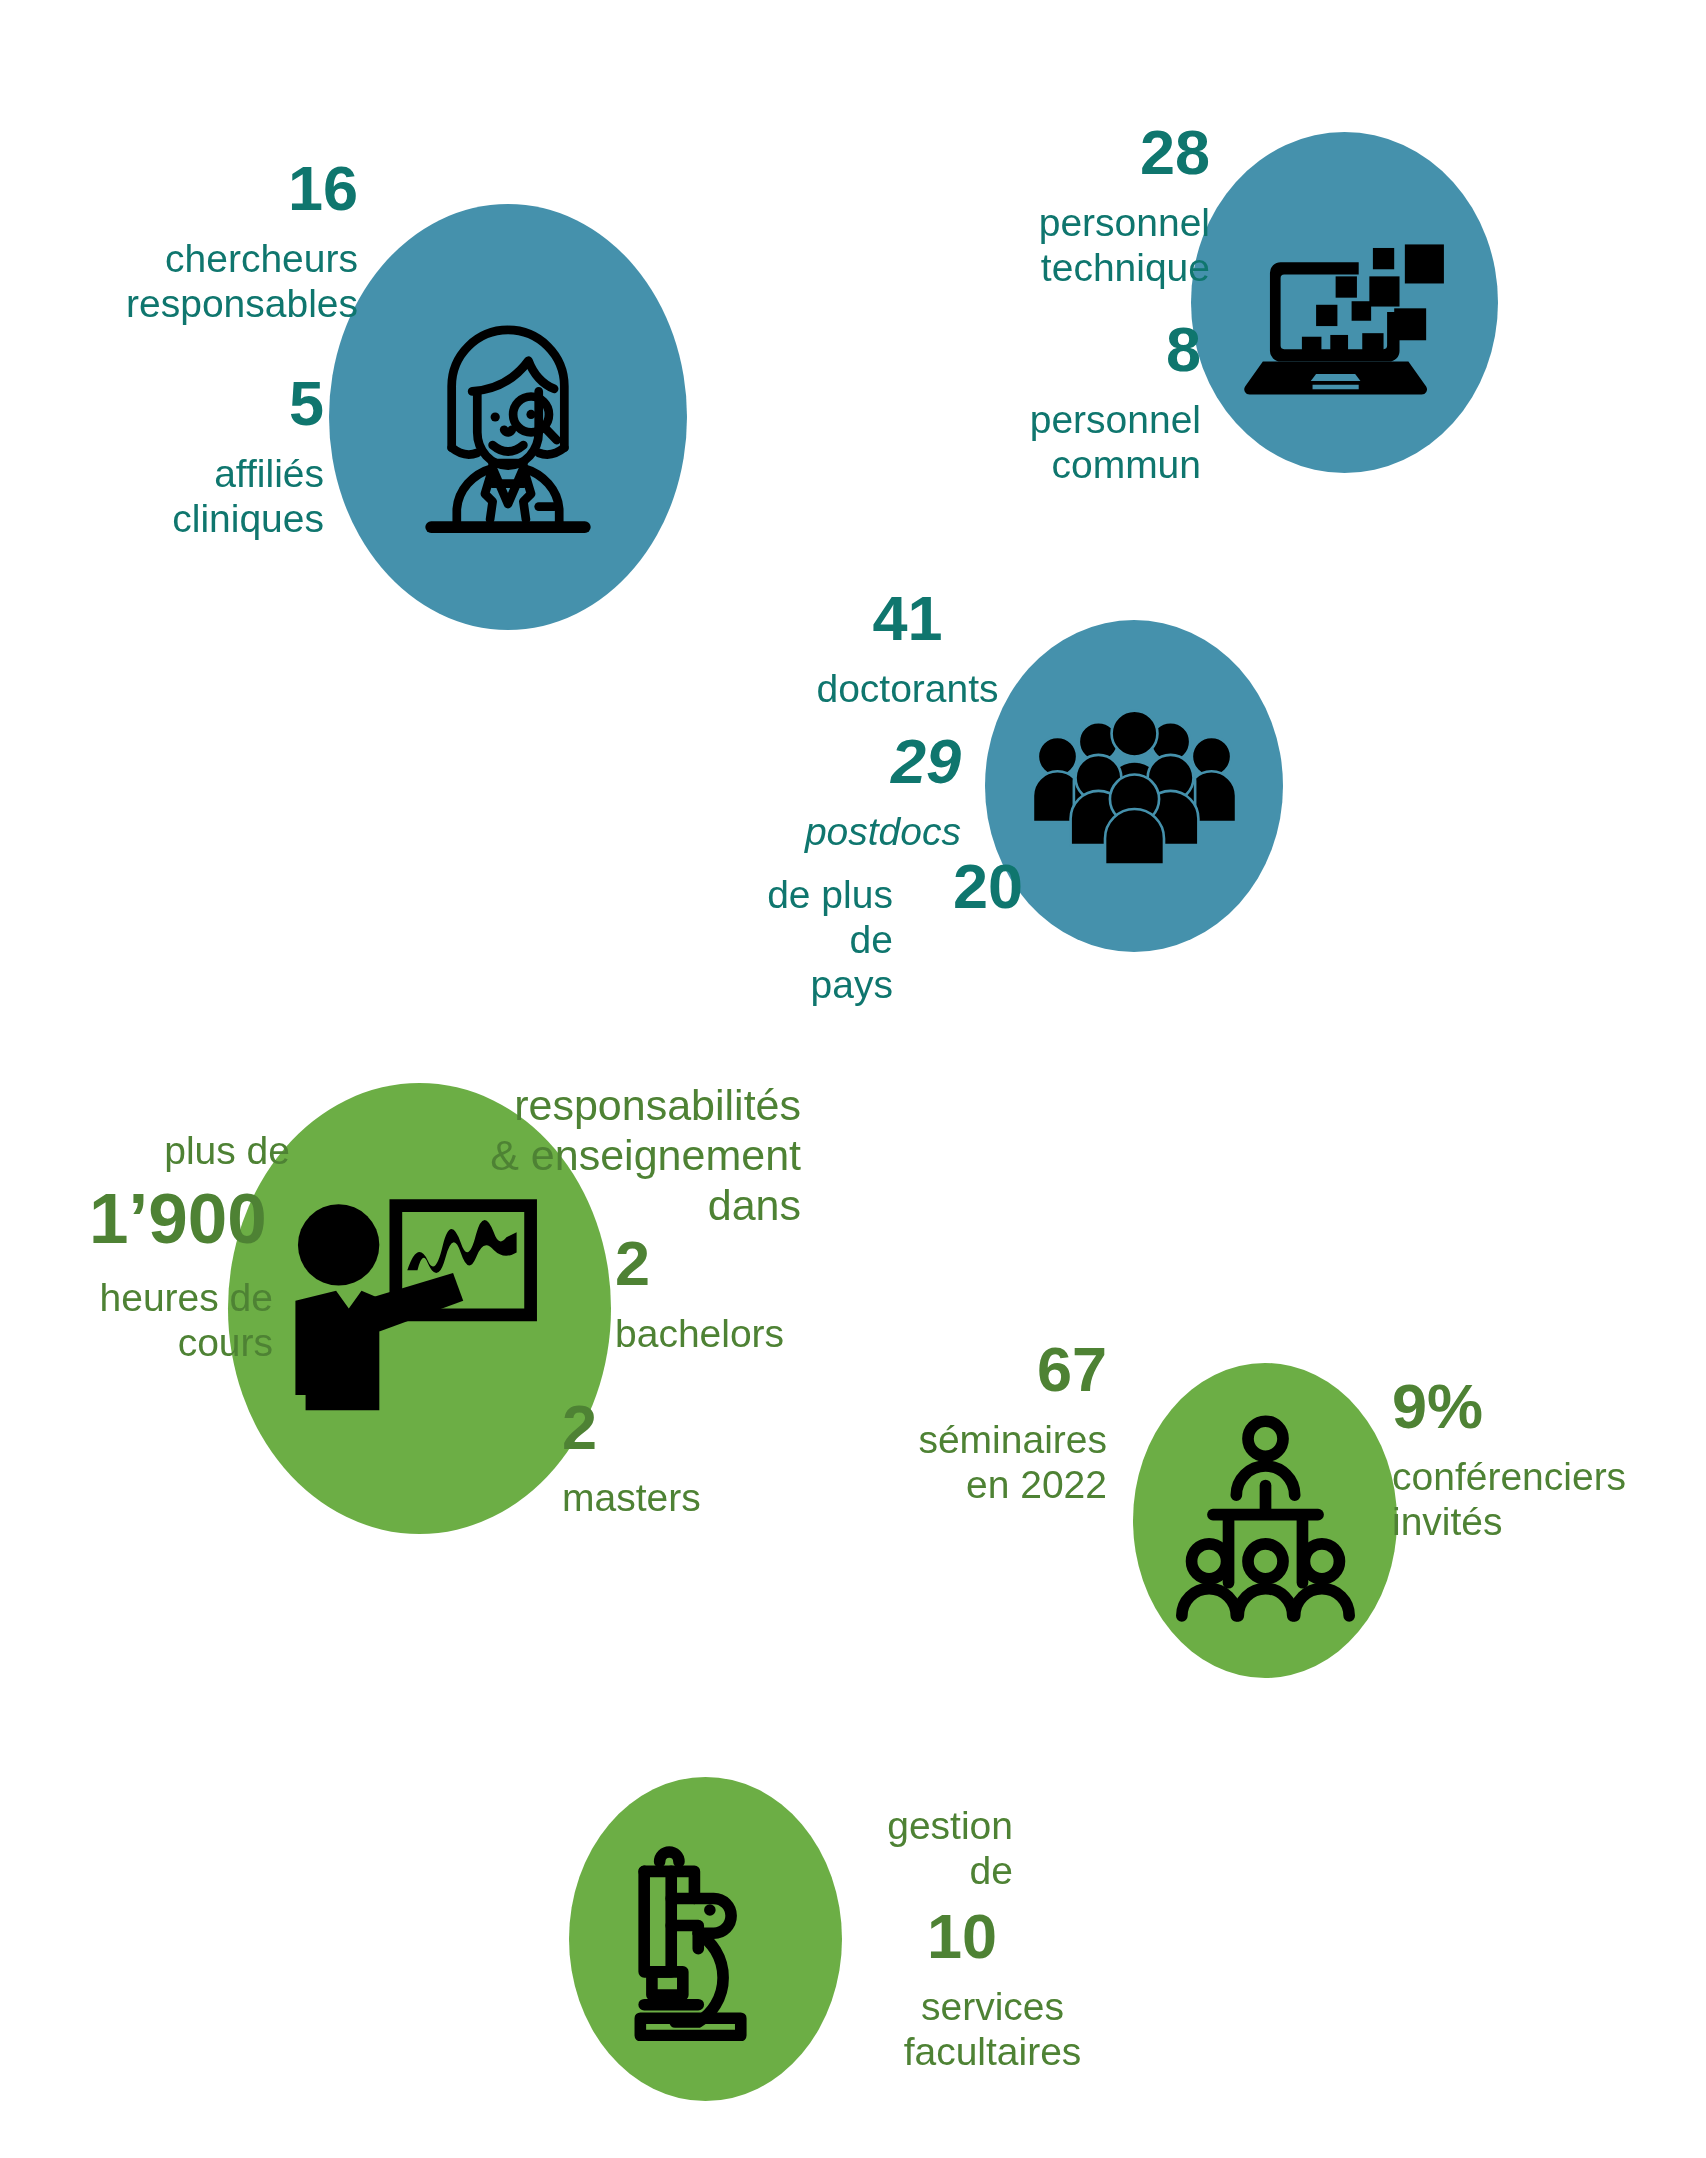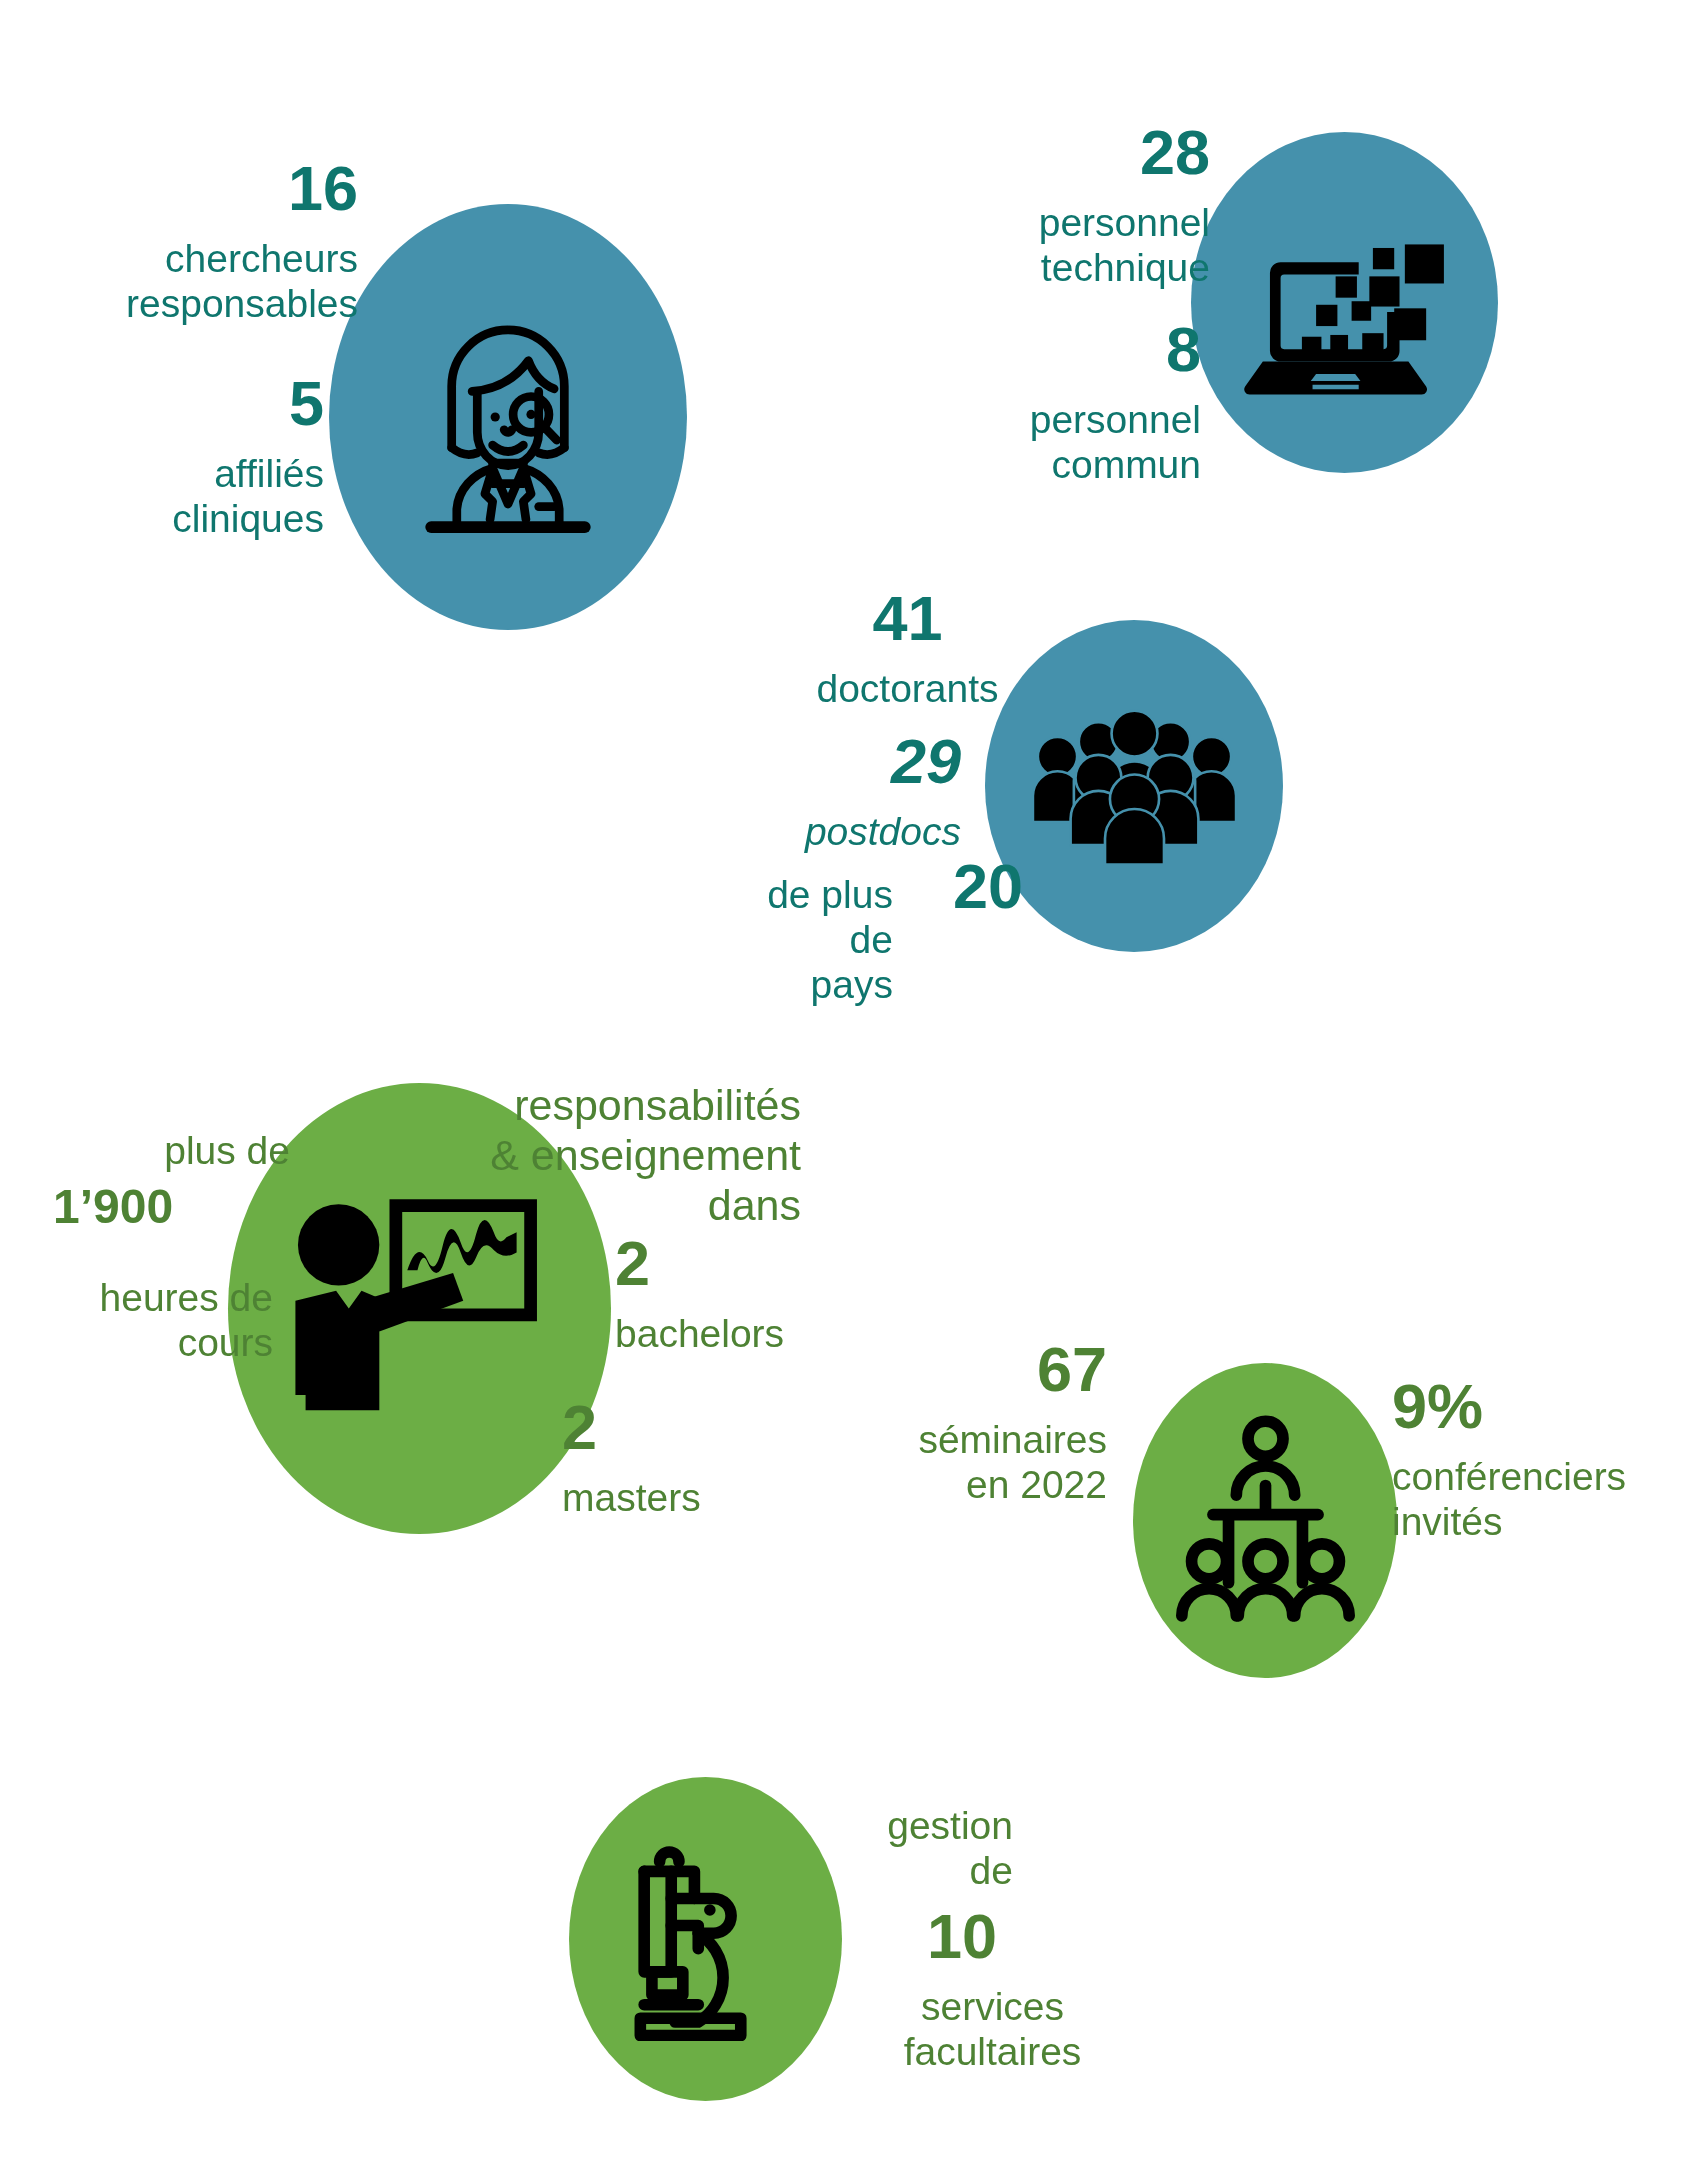--- a/index.html
+++ b/index.html
@@ -51,21 +51,21 @@
   
   .row {
     display: flex;
     align-items: baseline;
     gap: 48px;
   }
   .row.rt { justify-content: flex-end; }
 
   
   .n-lg { font-size: 63px; }
-  .n-xl { font-size: 48px; }
+  .n-xl { font-size: 71px; margin-left: 36px; }
   .c-md { font-size: 39px; }
   .c-lg { font-size: 43px; }
 </style>
 </head>
 <body>
 
 <div id="page">
 
   <div class="bubble blue" style="left:329px; top:204px; width:358px; height:426px;">
     <svg width="256" height="256" viewBox="0 0 100 100">

